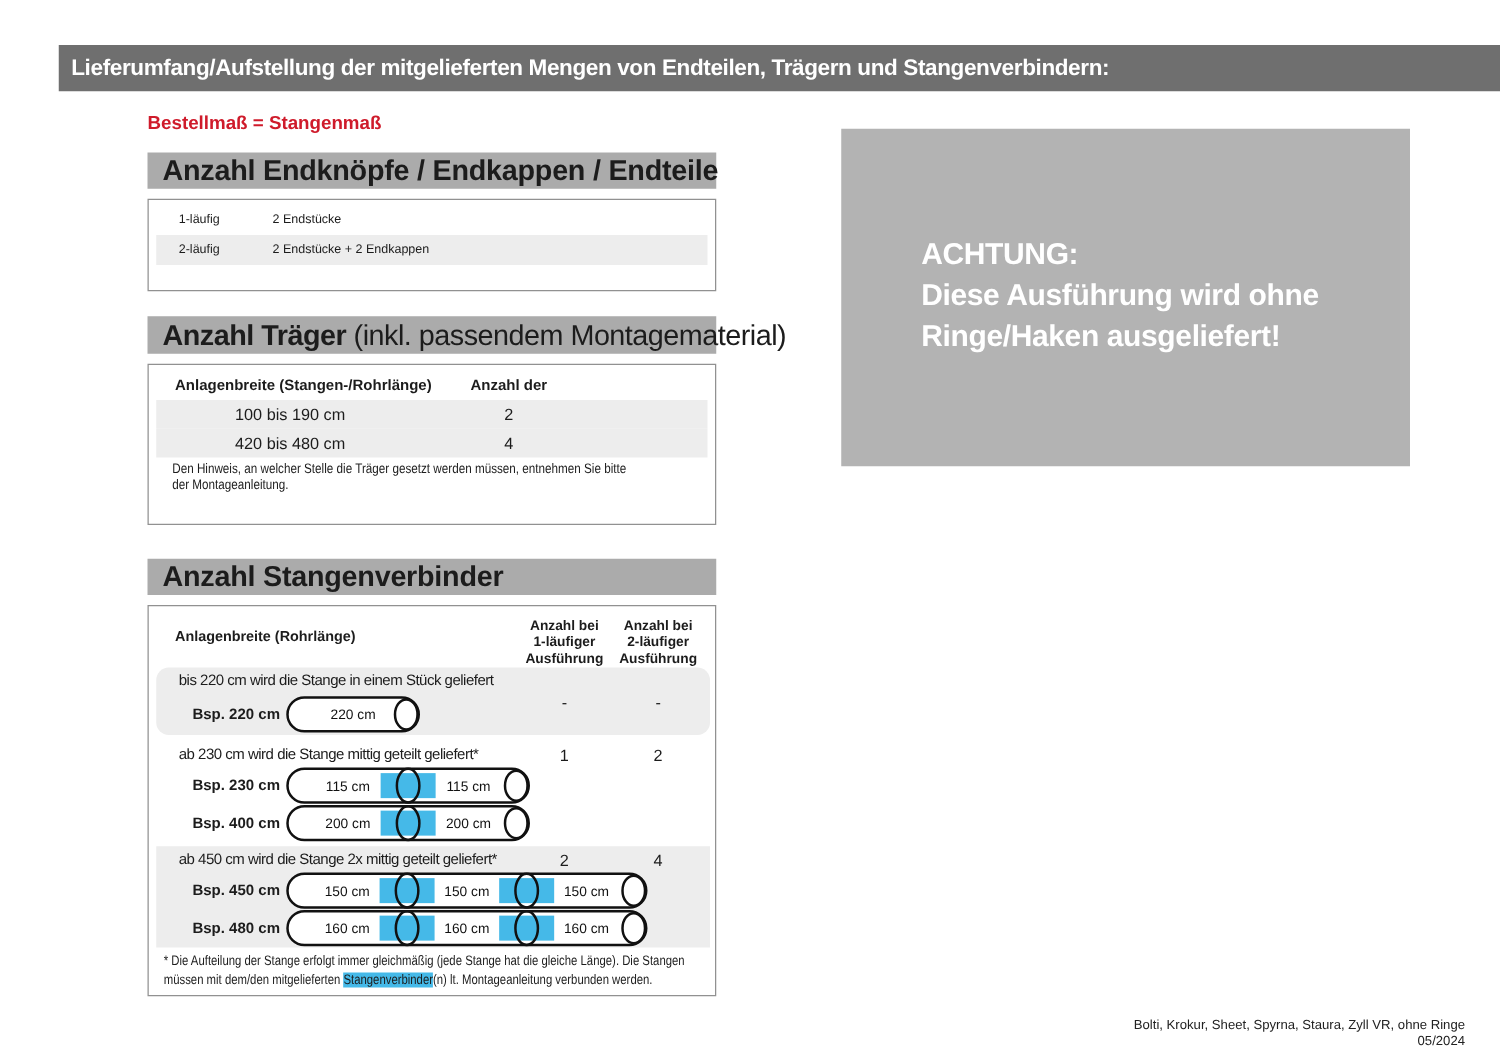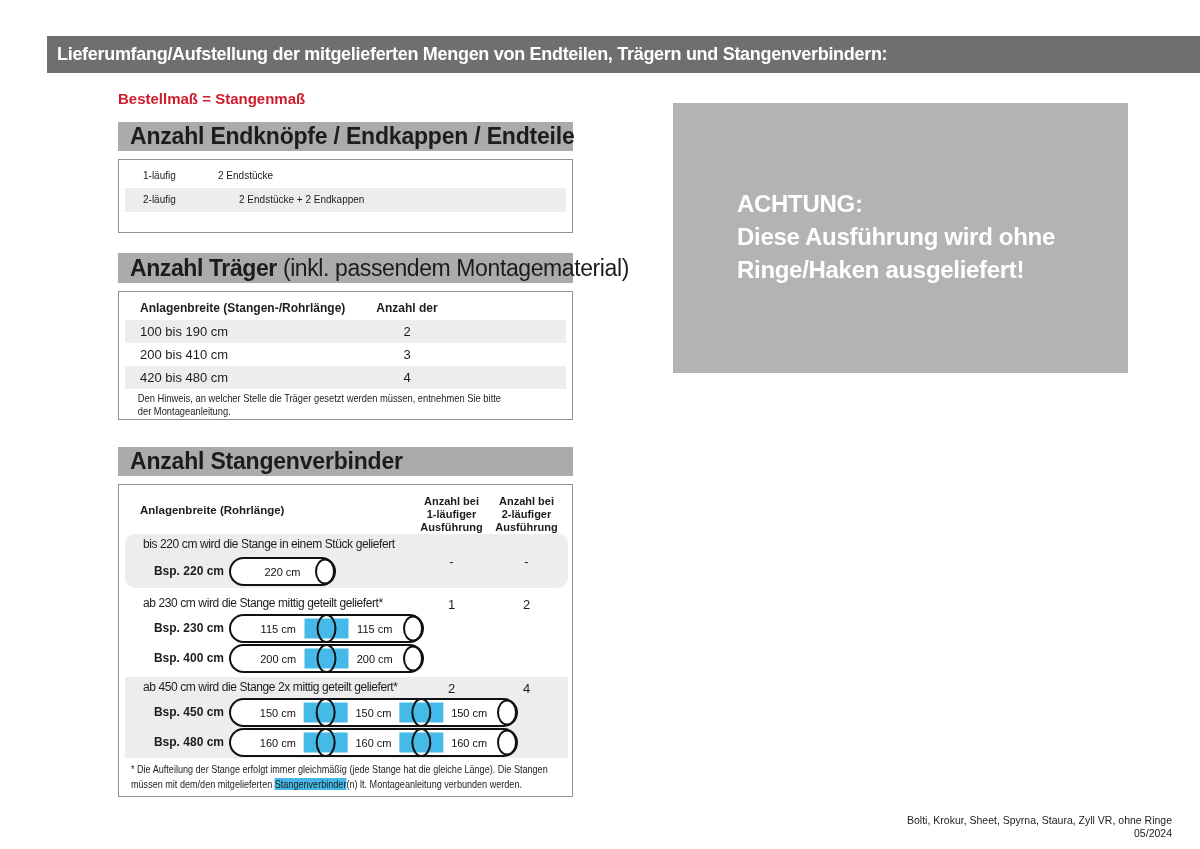--- a/index.html
+++ b/index.html
@@ -34,31 +34,31 @@
   .s1{left:118px;top:122px;}
   .s2{left:118px;top:253px;height:30px;line-height:30px;letter-spacing:-0.4px;}
   .s3{left:118px;top:447px;}
 
   
   .tbox{border:1px solid #919191;background:#fff;box-sizing:border-box;}
 
   
   .t1{left:118px;top:159px;width:455px;height:74px;padding:4px 6px 0;}
   .t1 .row{display:flex;height:24px;line-height:24px;font-size:10px;}
-  .t1 .row.alt{background:#ededed;gap:21px;}
+  .t1 .row.alt{background:#ededed;}
   .t1 .lab{padding-left:18px;width:75px;}
   .t1 .val{flex:1;}
 
   
   .t2{left:118px;top:291px;width:455px;height:129px;padding:4px 6px 0;position:absolute;}
   .t2-h{position:relative;height:24px;line-height:24px;font-size:12px;font-weight:bold;}
   .t2-h .cw{padding-left:15px;}
   .t2 .cc{position:absolute;left:232px;width:100px;text-align:center;top:0;}
   .t2 .row{position:relative;height:23px;line-height:23px;font-size:13px;}
-  .t2 .row.alt{background:#ededed;}
+  .t2 .row.alt{background:#ededed;padding-left:48px;}
   .t2 .row .lab{padding-left:15px;}
   .t2-note{margin-top:3px;padding-left:15px;font-size:11px;line-height:13px;
     white-space:pre-line;width:502px;transform:scaleX(0.85);transform-origin:left top;}
 
   
   .t3{left:118px;top:484px;width:455px;height:313px;position:absolute;}
   .t3-h{position:absolute;left:6px;top:8px;right:6px;height:40px;}
   .t3-h .cw{position:absolute;left:15px;top:11px;font-size:11.5px;font-weight:bold;}
   .t3 .c1{position:absolute;left:289px;width:75px;text-align:center;}
   .t3 .c2{position:absolute;left:364px;width:75px;text-align:center;}
@@ -117,24 +117,20 @@
 </div>
 <div class="abs tbox t2">
   <div class="t2-h">
     <span class="cw">Anlagenbreite (Stangen-/Rohrlänge)</span>
     <span class="cc">Anzahl der Träger</span>
   </div>
   <div class="row alt">
     <span class="lab">100 bis 190 cm</span>
     <span class="cc">2</span>
   </div>
-  <div class="row">
-    <span class="lab">200 bis 410 cm</span>
-    <span class="cc">3</span>
-  </div>
   <div class="row alt">
     <span class="lab">420 bis 480 cm</span>
     <span class="cc">4</span>
   </div>
   <div class="t2-note">Den Hinweis, an welcher Stelle die Träger gesetzt werden müssen, entnehmen Sie bitte
 der Montageanleitung.</div>
 </div>
 
 <div class="abs sec-header s3">Anzahl Stangenverbinder</div>
 <div class="abs tbox t3">

